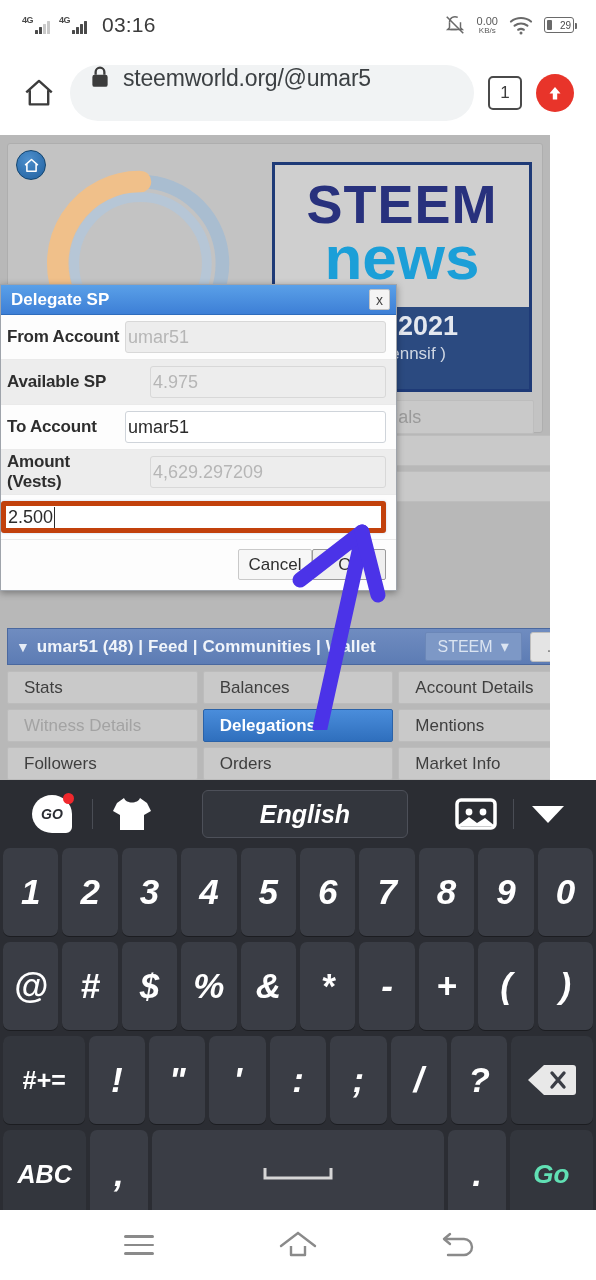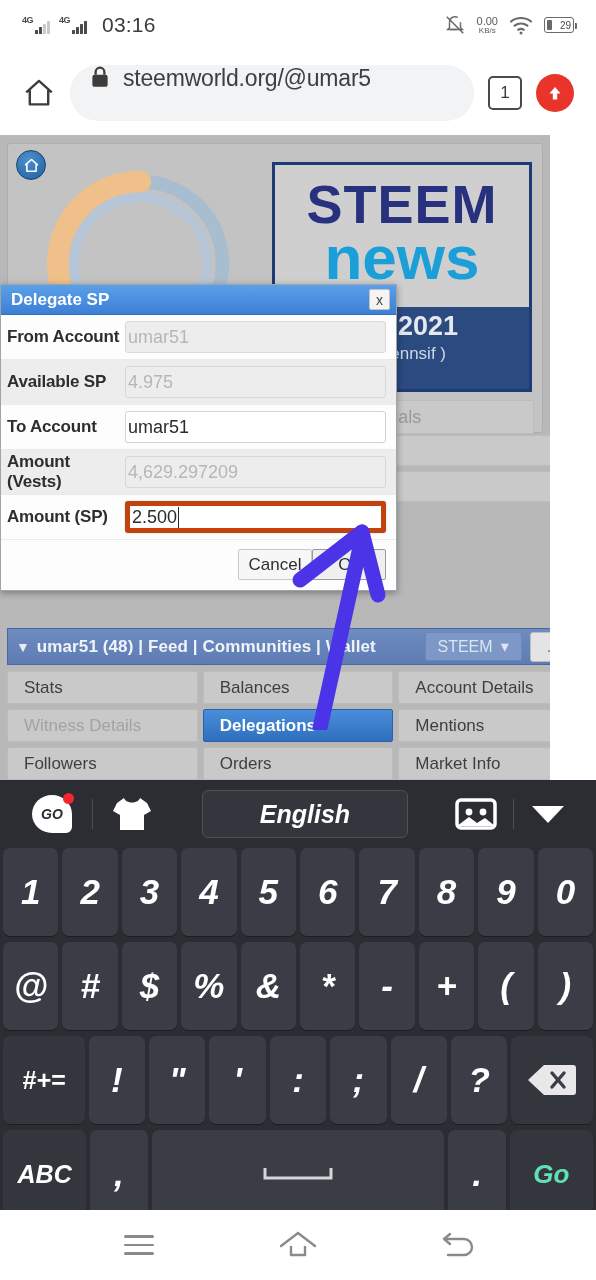--- a/index.html
+++ b/index.html
@@ -173,21 +173,21 @@
     border-bottom: 1px solid #2e6cbc;
   }
   .dlg-title-text { color: #fff; font-size: 17px; font-weight: bold; }
   .dlg-close {
     margin-left: auto; width: 21px; height: 21px; background: #f4f4f4;
     border: 1px solid #c3c3c3; border-radius: 2px;
     display: flex; align-items: center; justify-content: center;
     font-size: 14px; color: #444;
   }
   .dlg-row { display: flex; align-items: stretch; border-bottom: 1px solid #eaeaea; }
-  .dlg-row.alt { background: #ededed; }
+  .dlg-row.alt { background: #ededed; gap: 25px; }
   .dlg-label {
     width: 124px; display: flex; align-items: center; padding-left: 6px;
     font-size: 17px; color: #2e2e2e; font-weight: bold; letter-spacing: -0.2px;
   }
   .dlg-field { flex: 1; padding: 6px 10px 6px 0; }
   .dlg-input {
     width: 100%; height: 32px; border: 1px solid #d8d8d8; background: #ededed;
     border-radius: 3px; display: flex; align-items: center; padding: 0 2px;
     font-size: 18px; color: #b6b6b6;
   }
@@ -463,21 +463,20 @@
     <div class="dlg-row alt">
       <div class="dlg-label">Amount (Vests)</div>
       <div class="dlg-field">
         <div class="dlg-input">
           <span>4,629.297209</span>
         </div>
       </div>
     </div>
 
     <div class="dlg-row">
-      <div class="dlg-label">Amount (SP)</div>
       <div class="dlg-field">
         <div class="dlg-input editable focused">
           <span>2.500</span>
           <span class="caret"></span>
         </div>
       </div>
     </div>
 
     <div class="dlg-foot">
       <div class="dlg-btn">

